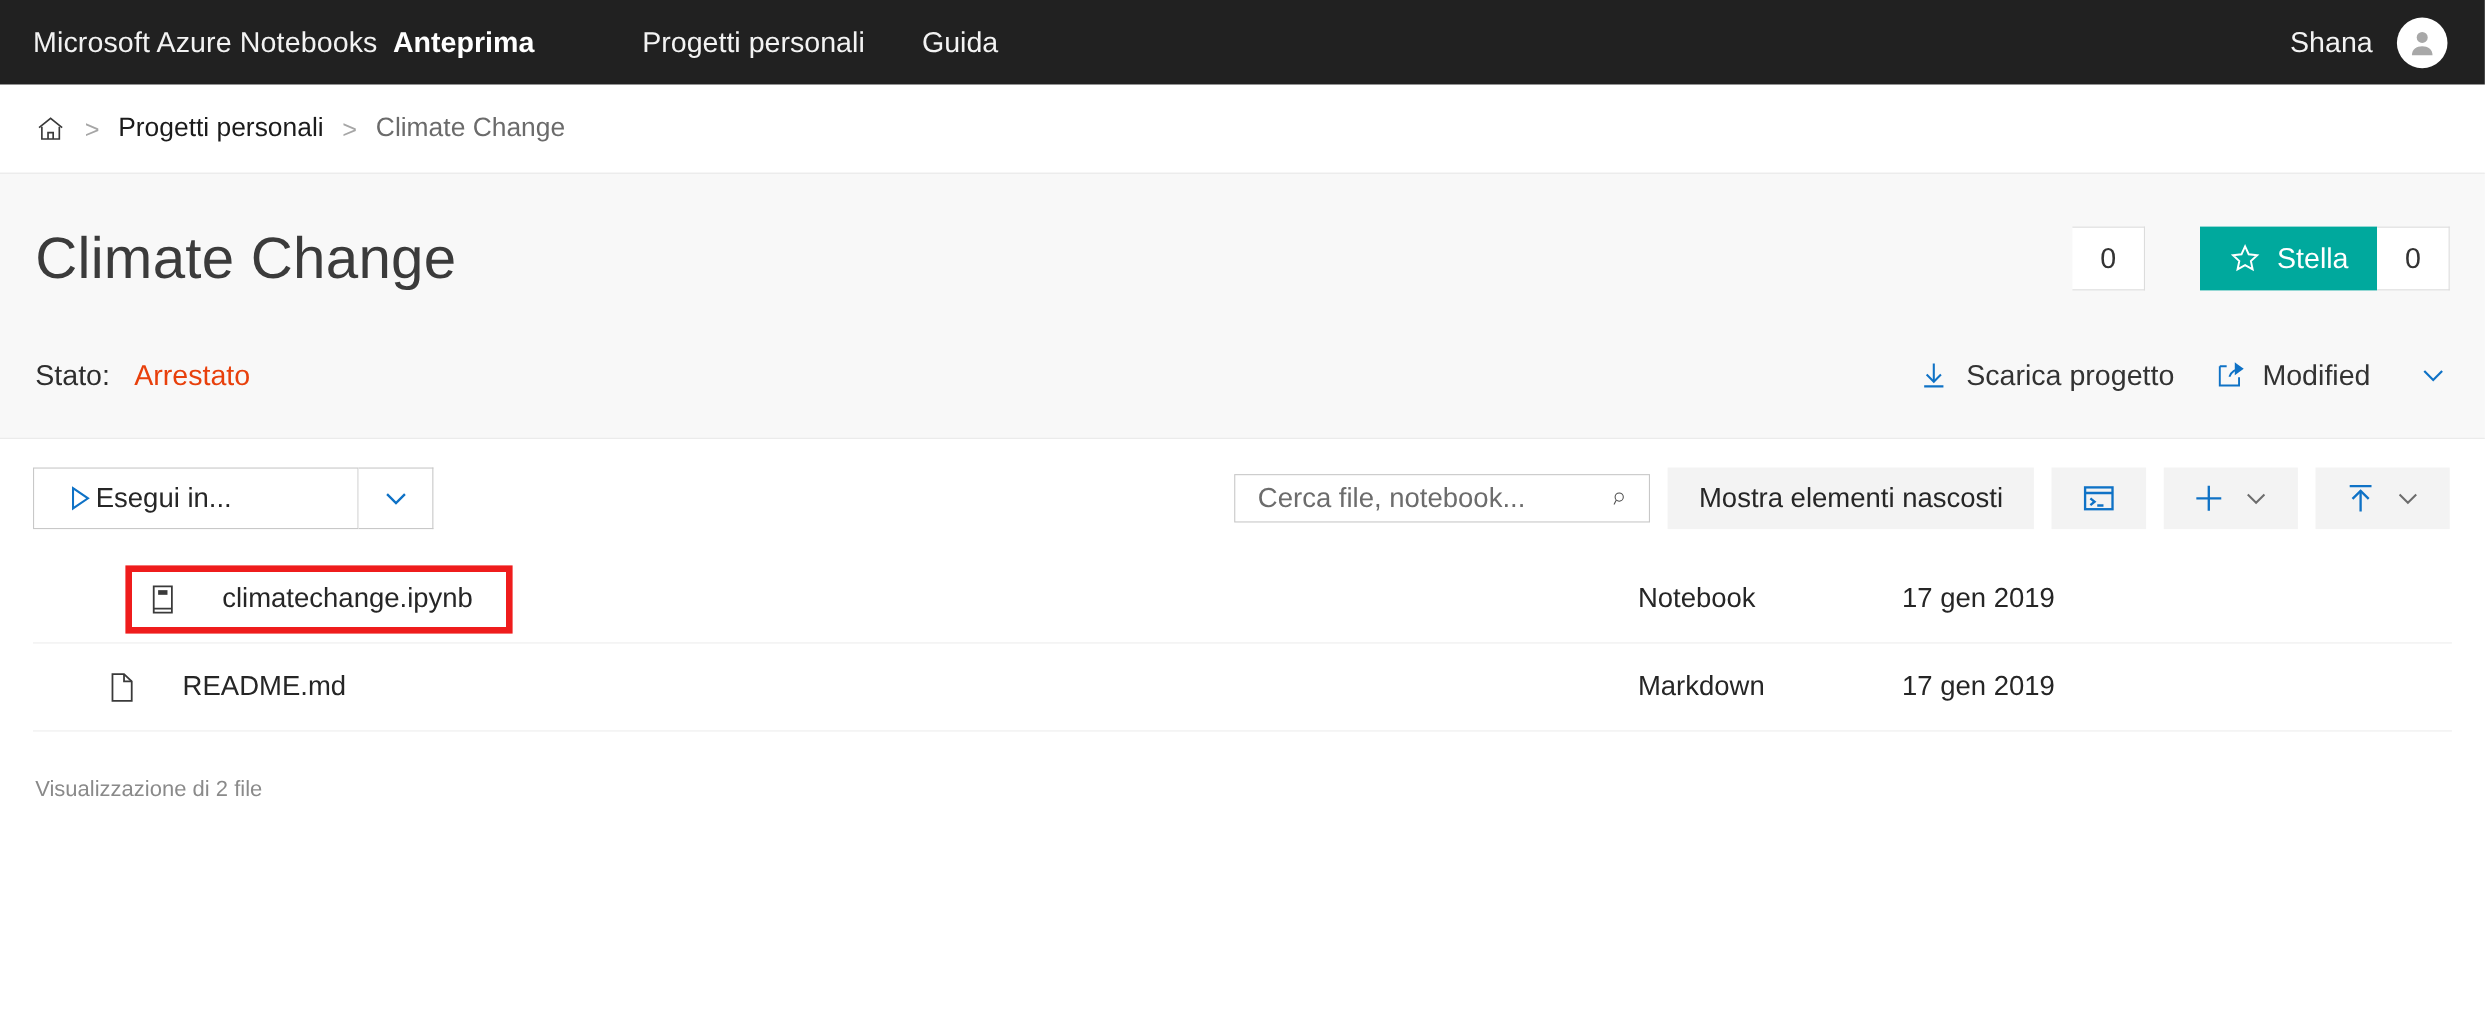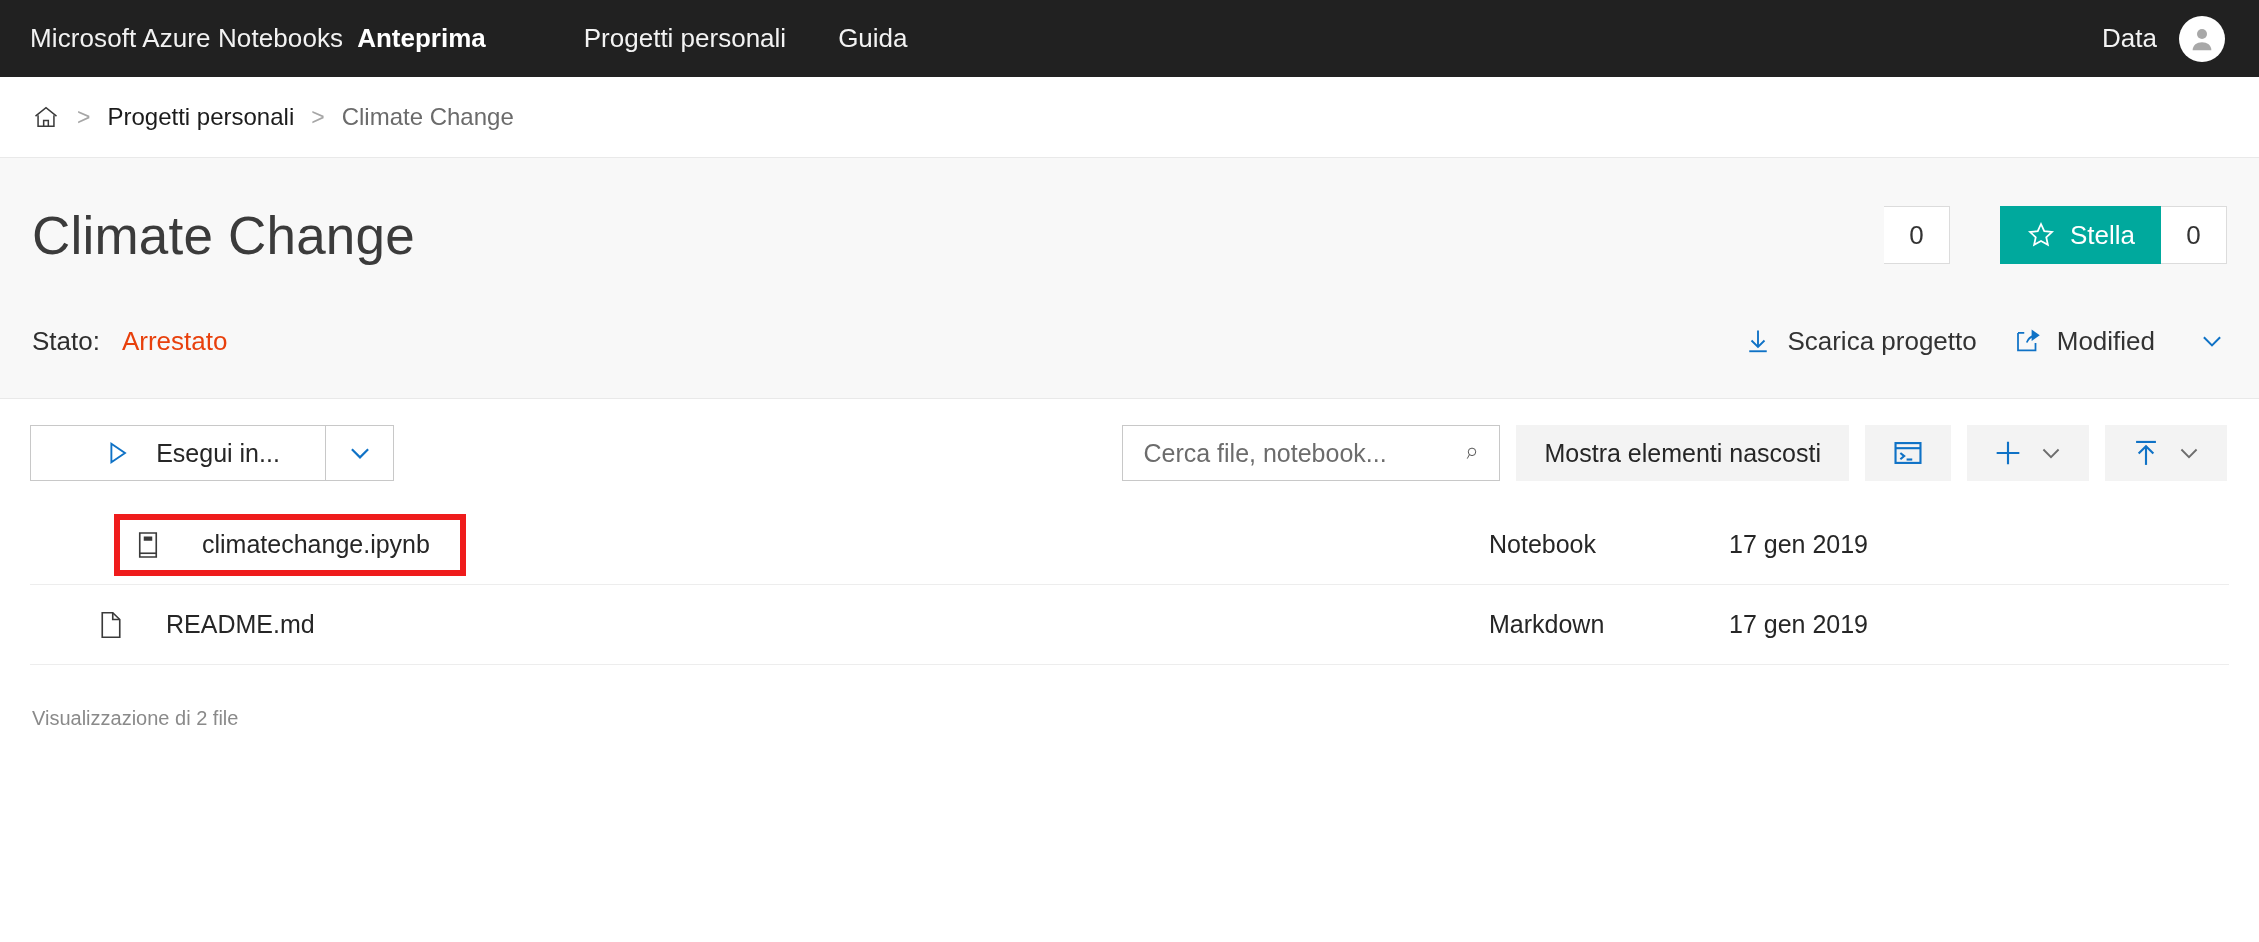--- a/index.html
+++ b/index.html
@@ -132,37 +132,36 @@
     display: flex;
     align-items: center;
     padding: 26px 32px 24px 30px;
     gap: 0;
   }
   .run-split { display: flex; height: 56px; }
   .run-main {
     width: 296px;
     border: 1px solid #c8c8c8;
     background: #ffffff;
-    display: flex; align-items: center; gap: 24px;
+    display: flex; align-items: center; 
     padding-left: 26px;
     font-size: 25px; color: #262626;
     cursor: pointer;
-    justify-content: center;
   }
   .run-chev {
     width: 68px;
     border: 1px solid #c8c8c8;
     border-left: none;
     background: #ffffff;
     display: flex; align-items: center; justify-content: center;
     cursor: pointer;
   }
   .toolbar-spacer { flex: 1; }
   .search-box {
-    width: 378px; height: 56px;
+    width: 378px; height: 44px;
     border: 1px solid #c8c8c8;
     background: #ffffff;
     display: flex; align-items: center;
     padding: 0 18px 0 20px;
     margin-right: 16px;
   }
   .search-box input {
     flex: 1; border: none; outline: none;
     font-size: 25px; color: #3a3a3a;
     font-family: "Liberation Sans", sans-serif;
@@ -237,21 +236,21 @@
 
 <div class="topbar">
   <span class="brand">Microsoft Azure Notebooks</span>
   <span class="preview-tag">Anteprima</span>
   <div class="topnav-links">
     <span class="topnav-link">Progetti personali</span>
     <span class="topnav-link">Guida</span>
   </div>
   <div class="topbar-spacer"></div>
   <div class="user-area">
-    <span class="user-name">Data</span>
+    <span class="user-name">Shana</span>
     <span class="avatar">
       <svg width="30" height="30" viewBox="0 0 24 24">
         <circle cx="12" cy="8" r="4" fill="#a8a8a8"></circle>
         <path d="M4.5 21c0-4.2 3.4-6.5 7.5-6.5s7.5 2.3 7.5 6.5z" fill="#a8a8a8"></path>
       </svg>
     </span>
   </div>
 </div>
 
 <div class="breadcrumb">

